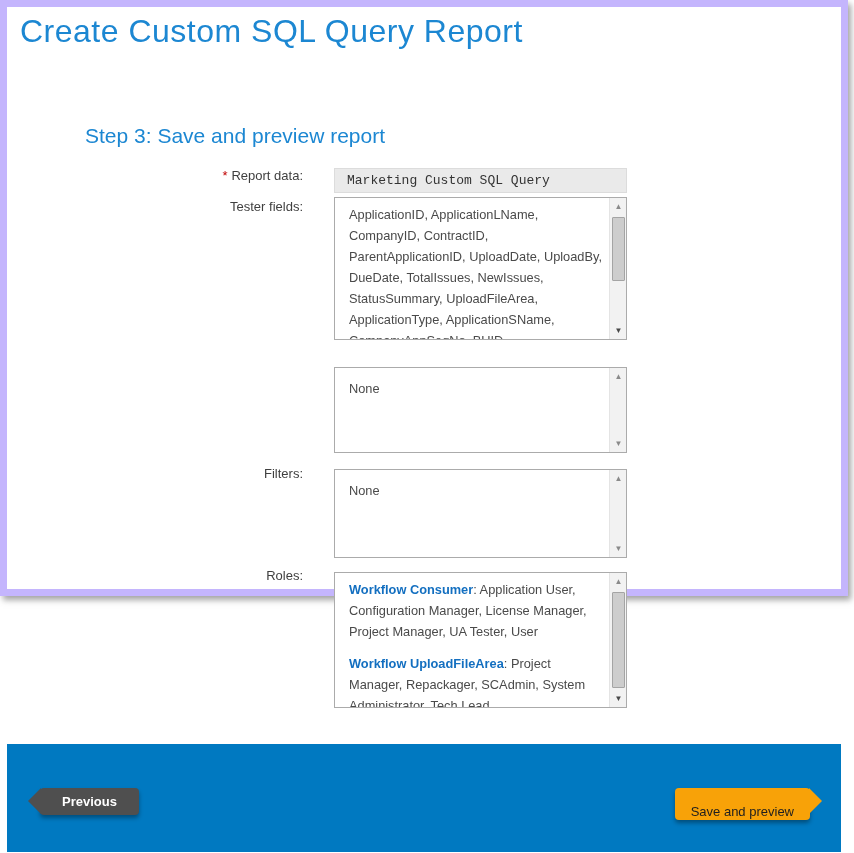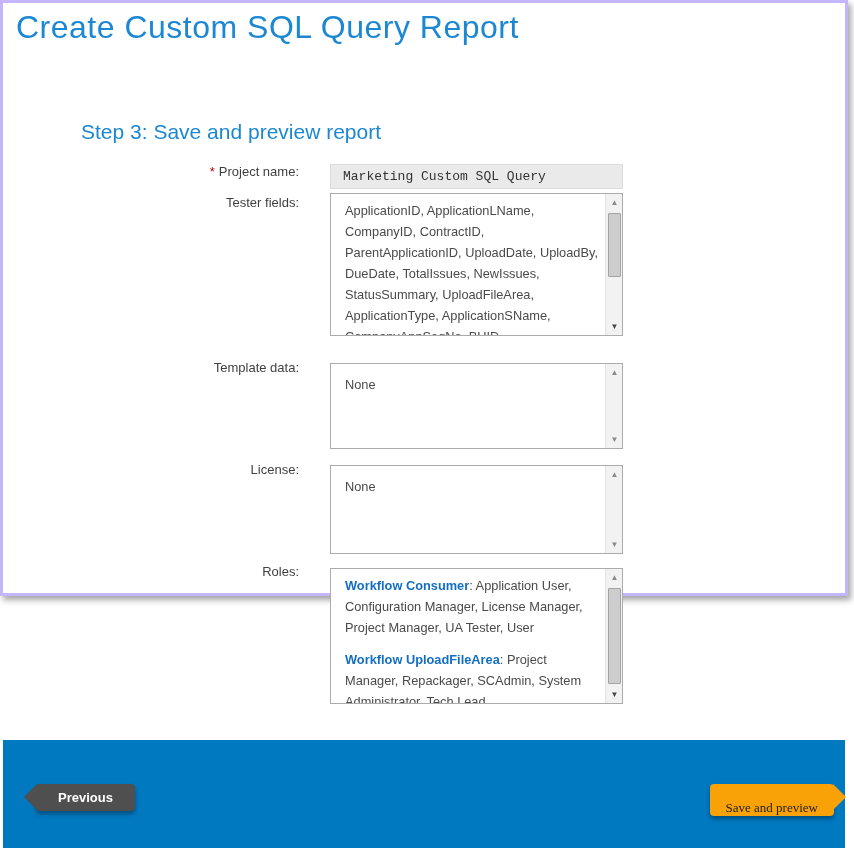--- a/index.html
+++ b/index.html
@@ -1,21 +1,21 @@
 <!DOCTYPE html>
 <html><head>
 <meta charset="utf-8">
 <style>
   * { box-sizing: border-box; margin: 0; padding: 0; }
   html,body { width:854px; height:853px; background:#ffffff; overflow:hidden; }
   body { font-family:"Liberation Sans", sans-serif; position:relative; }
 
   .card {
     position:absolute; left:0; top:0; width:848px; height:596px;
-    background:#ffffff; border:3px solid #c4b5fd;
+    background:#ffffff; border:7px solid #c4b5fd;
     box-shadow: 3px 4px 6px rgba(90,90,90,.55);
   }
 
   .page-title {
     position:absolute; left:13px; top:6px;
     font-size:32px; font-weight:300; letter-spacing:.5px;
     color:#1c87d2; white-space:nowrap;
   }
   .step-heading {
     position:absolute; left:78px; top:117px;
@@ -90,63 +90,61 @@
   .btn-prev {
     left:33px; padding:0 22px; background:#4f4f4f; color:#ffffff;
     font-weight:bold; border-radius:4px;text-align:center;
   }
   .btn-prev::before {
     content:""; position:absolute; left:-12px; top:0;
     border-top:13.5px solid transparent; border-bottom:13.5px solid transparent;
     border-right:13px solid #4f4f4f;
   }
   .btn-save {
-    right:11px; padding:16px 16px; background:#f8a208; color:#1f1f1f;
+    right:31px; padding:16px 16px; background:#f8a208; color:#1f1f1f;
     border-radius:4px;
-    font-family:Liberation Serif, serif;
   }
   .btn-save::after {
     content:""; position:absolute; right:-12px; top:0;
     border-top:13.5px solid transparent; border-bottom:13.5px solid transparent;
     border-left:13px solid #f8a208;
   }
 </style>
 </head>
 <body>
 
 <div class="card">
 
   <h1 class="page-title">Create Custom SQL Query Report</h1>
   <h2 class="step-heading">Step 3: Save and preview report</h2>
 
   <div class="label lbl-name">
-    <span class="req">*</span><span>Project name:</span>
+    <span class="req">*</span><span>Report data:</span>
   </div>
   <input class="text-input" type="text" value="Marketing Custom SQL Query" style="">
 
   <div class="label lbl-fields">Tester fields:</div>
   <div class="box box-fields">
     <div class="box-text">ApplicationID, ApplicationLName, CompanyID, ContractID, ParentApplicationID, UploadDate, UploadBy, DueDate, TotalIssues, NewIssues, StatusSummary, UploadFileArea, ApplicationType, ApplicationSName, CompanyAppSeqNo, BUID, CurrentWFMajorItemID, CurrentWFMinorItemID</div>
     <div class="sb">
       <div class="sb-up">▲</div>
       <div class="sb-thumb thumb-fields"></div>
       <div class="sb-down">▼</div>
     </div>
   </div>
 
-  <div class="label lbl-template">Template data:</div>
   <div class="box box-template">
     <div class="box-text box-text-none">None</div>
     <div class="sb sb-none">
       <div class="sb-up">▲</div>
       <div class="sb-down">▼</div>
     </div>
   </div>
 
-  <div class="label lbl-filters">License:</div>
+  <div class="label lbl-filters">Filters:</div>
   <div class="box box-filters">
     <div class="box-text box-text-none">None</div>
     <div class="sb sb-none">
       <div class="sb-up">▲</div>
       <div class="sb-down">▼</div>
     </div>
   </div>
 
   <div class="label lbl-roles">Roles:</div>
   <div class="box box-roles">

